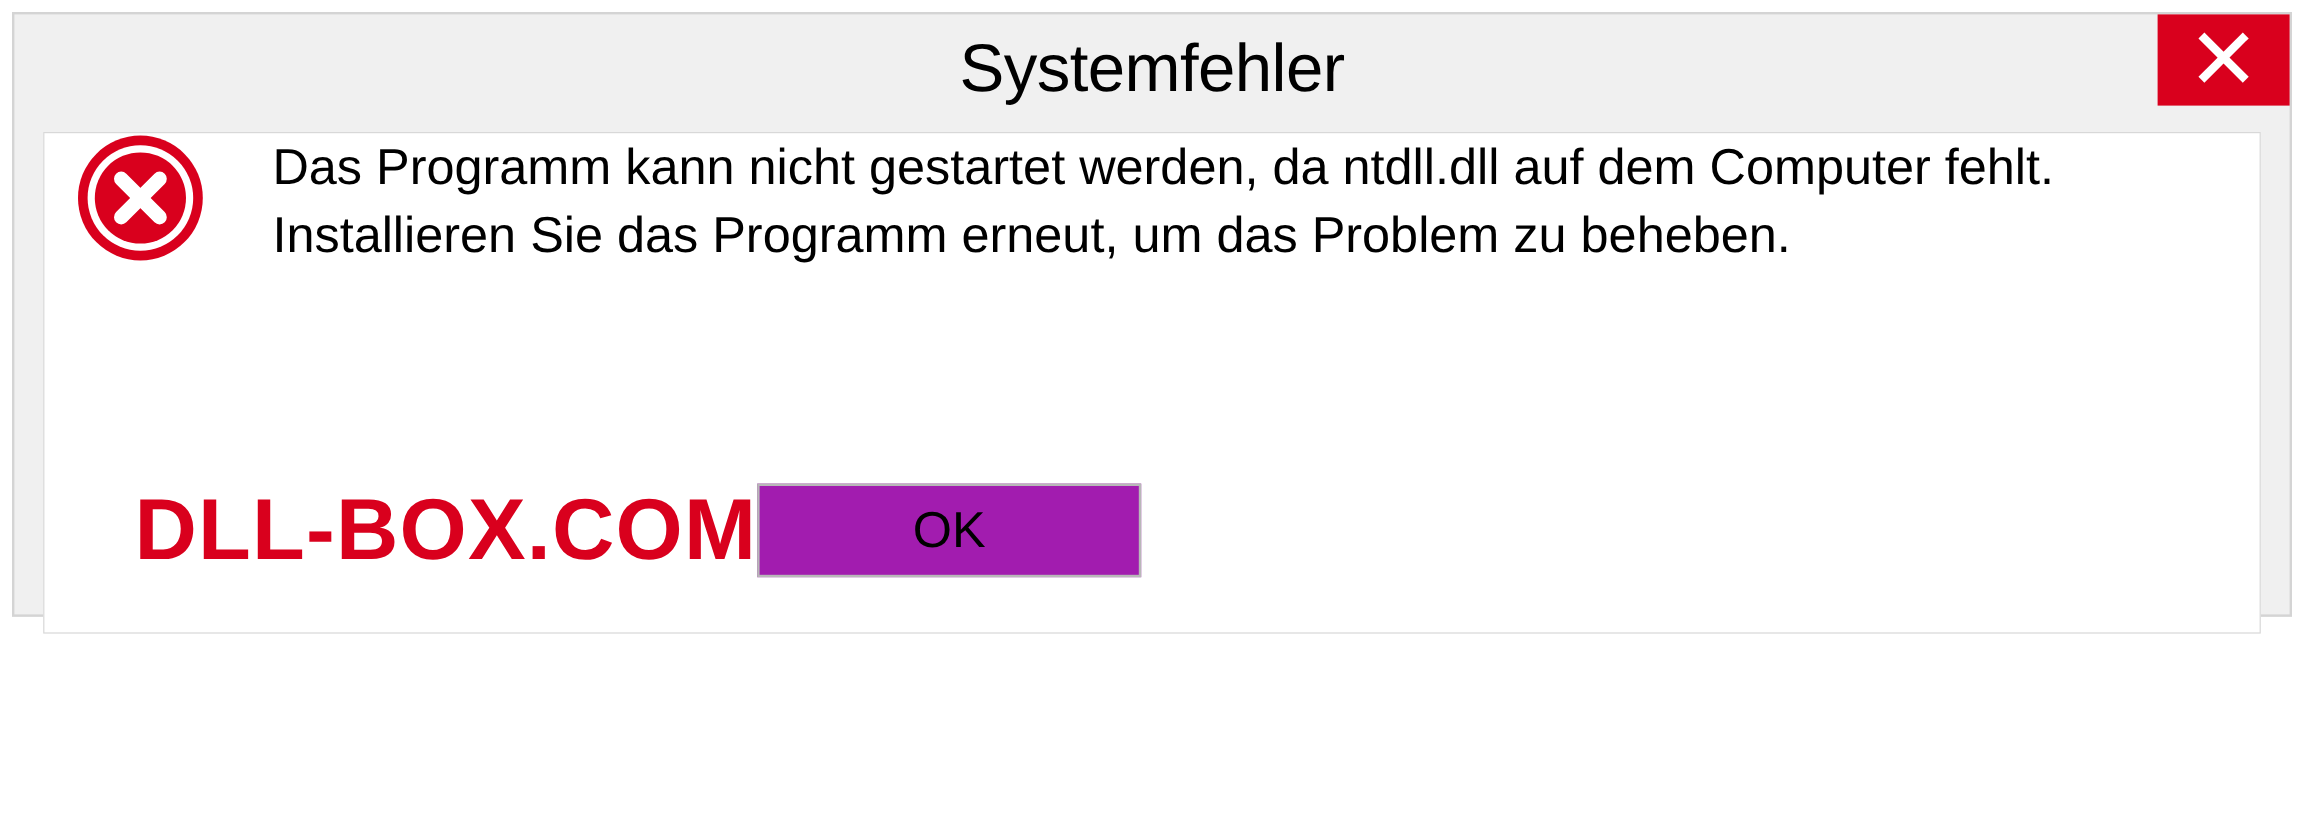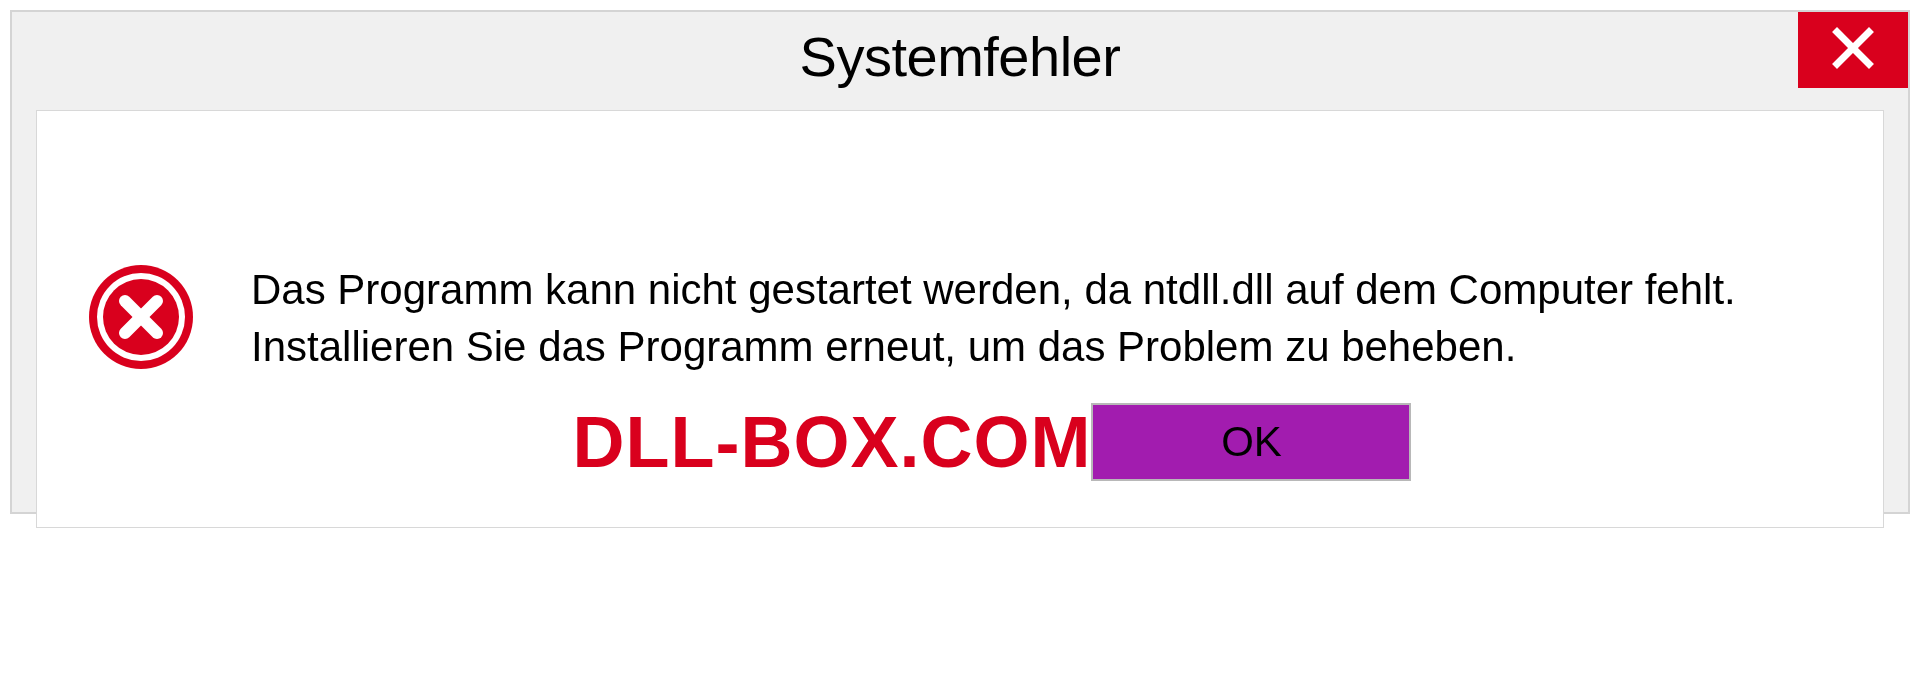--- a/index.html
+++ b/index.html
@@ -51,22 +51,22 @@
     .close-btn svg {
       width: 44px;
       height: 44px;
     }
     .content-panel {
       margin: 10px 24px 0 24px;
       background: #ffffff;
       border: 1px solid #d8d8d8;
       height: 418px;
       display: flex;
-      align-items: center;
-      padding: 0 50px;
+      align-items: flex-start;
+      padding: 0 26px;
     }
     .error-icon {
       flex-shrink: 0;
       margin-right: 56px;
     }
     .error-icon svg {
       width: 108px;
       height: 108px;
     }
     .message {
@@ -77,21 +77,21 @@
       max-width: 1500px;
     }
     .footer {
       position: absolute;
       bottom: 0;
       left: 0;
       right: 0;
       height: 140px;
       display: flex;
       align-items: center;
-      justify-content: center;
+      justify-content: flex-start;
       padding: 0 36px 0 100px;
     }
     .watermark {
       font-size: 72px;
       font-weight: 800;
       color: #d9001d;
       letter-spacing: 1px;
       font-family: Arial, sans-serif;
     }
     .ok-btn {

